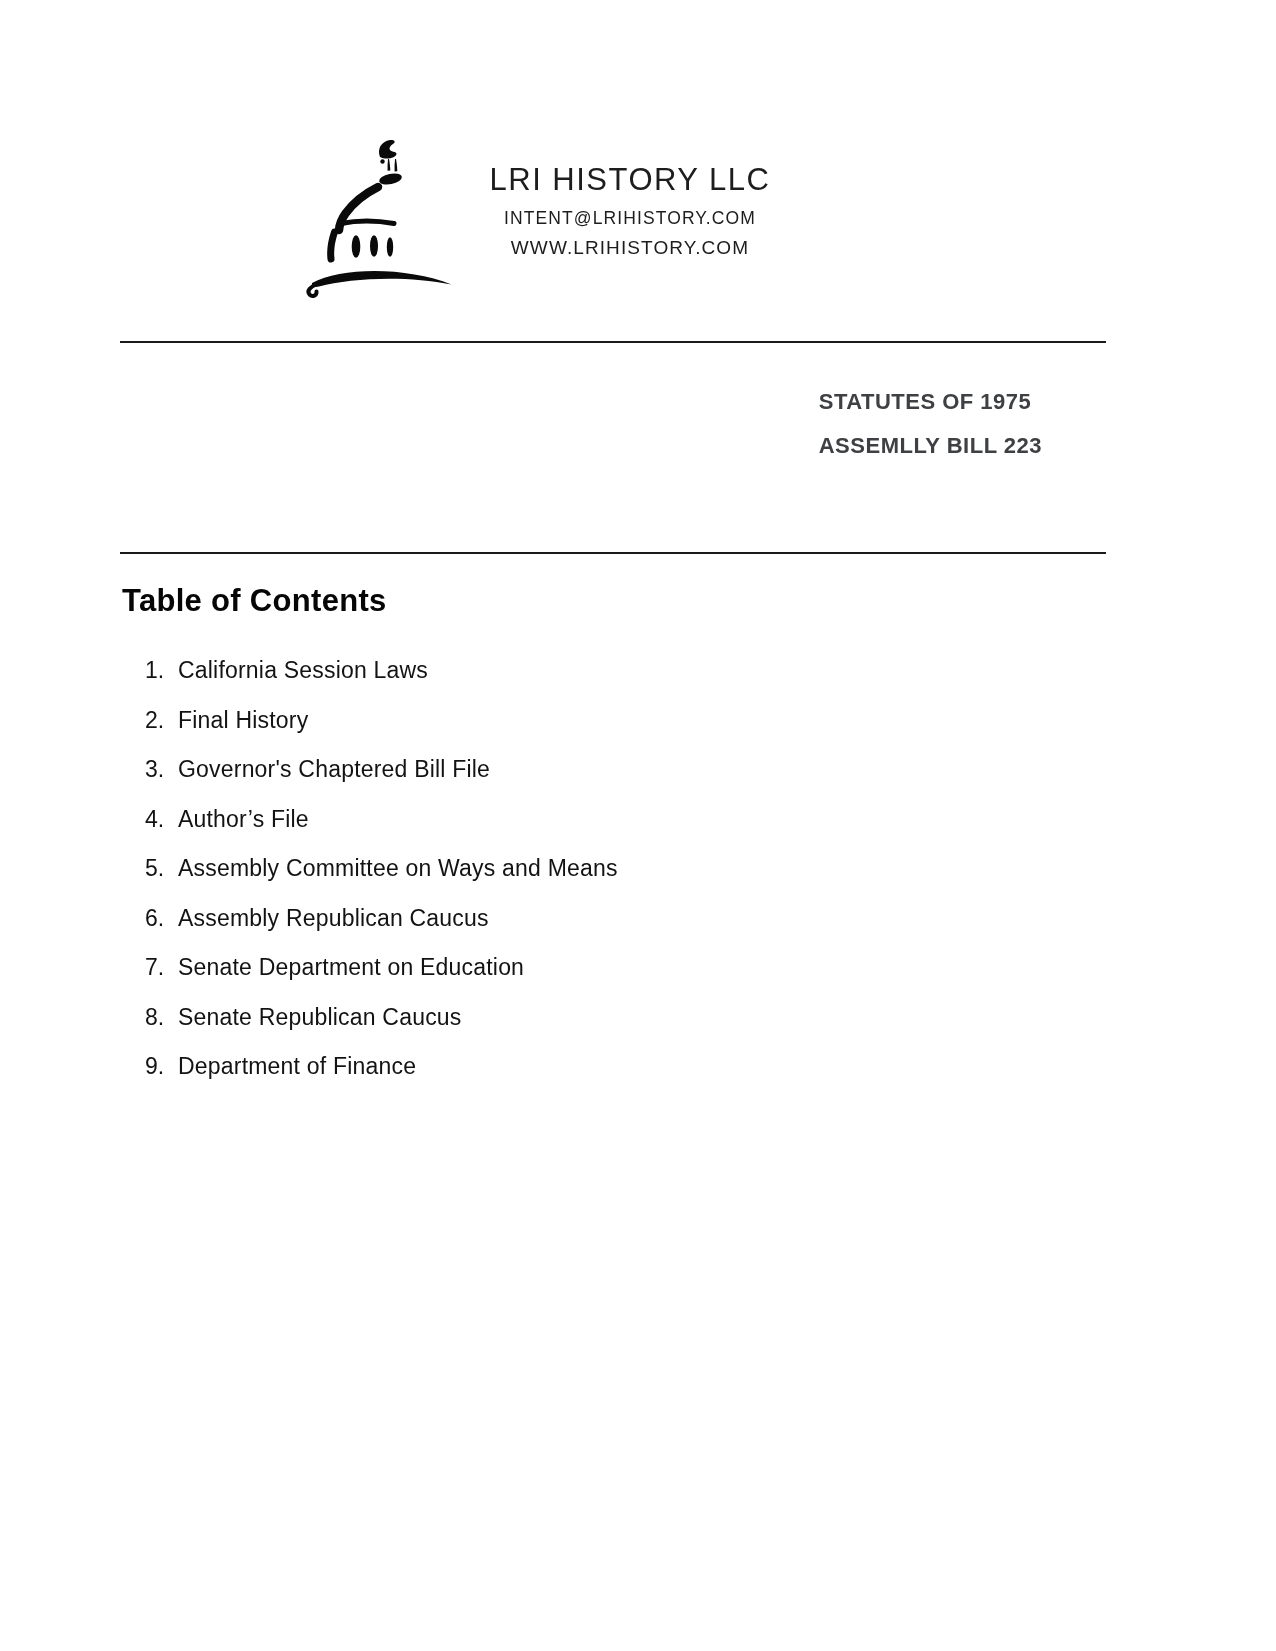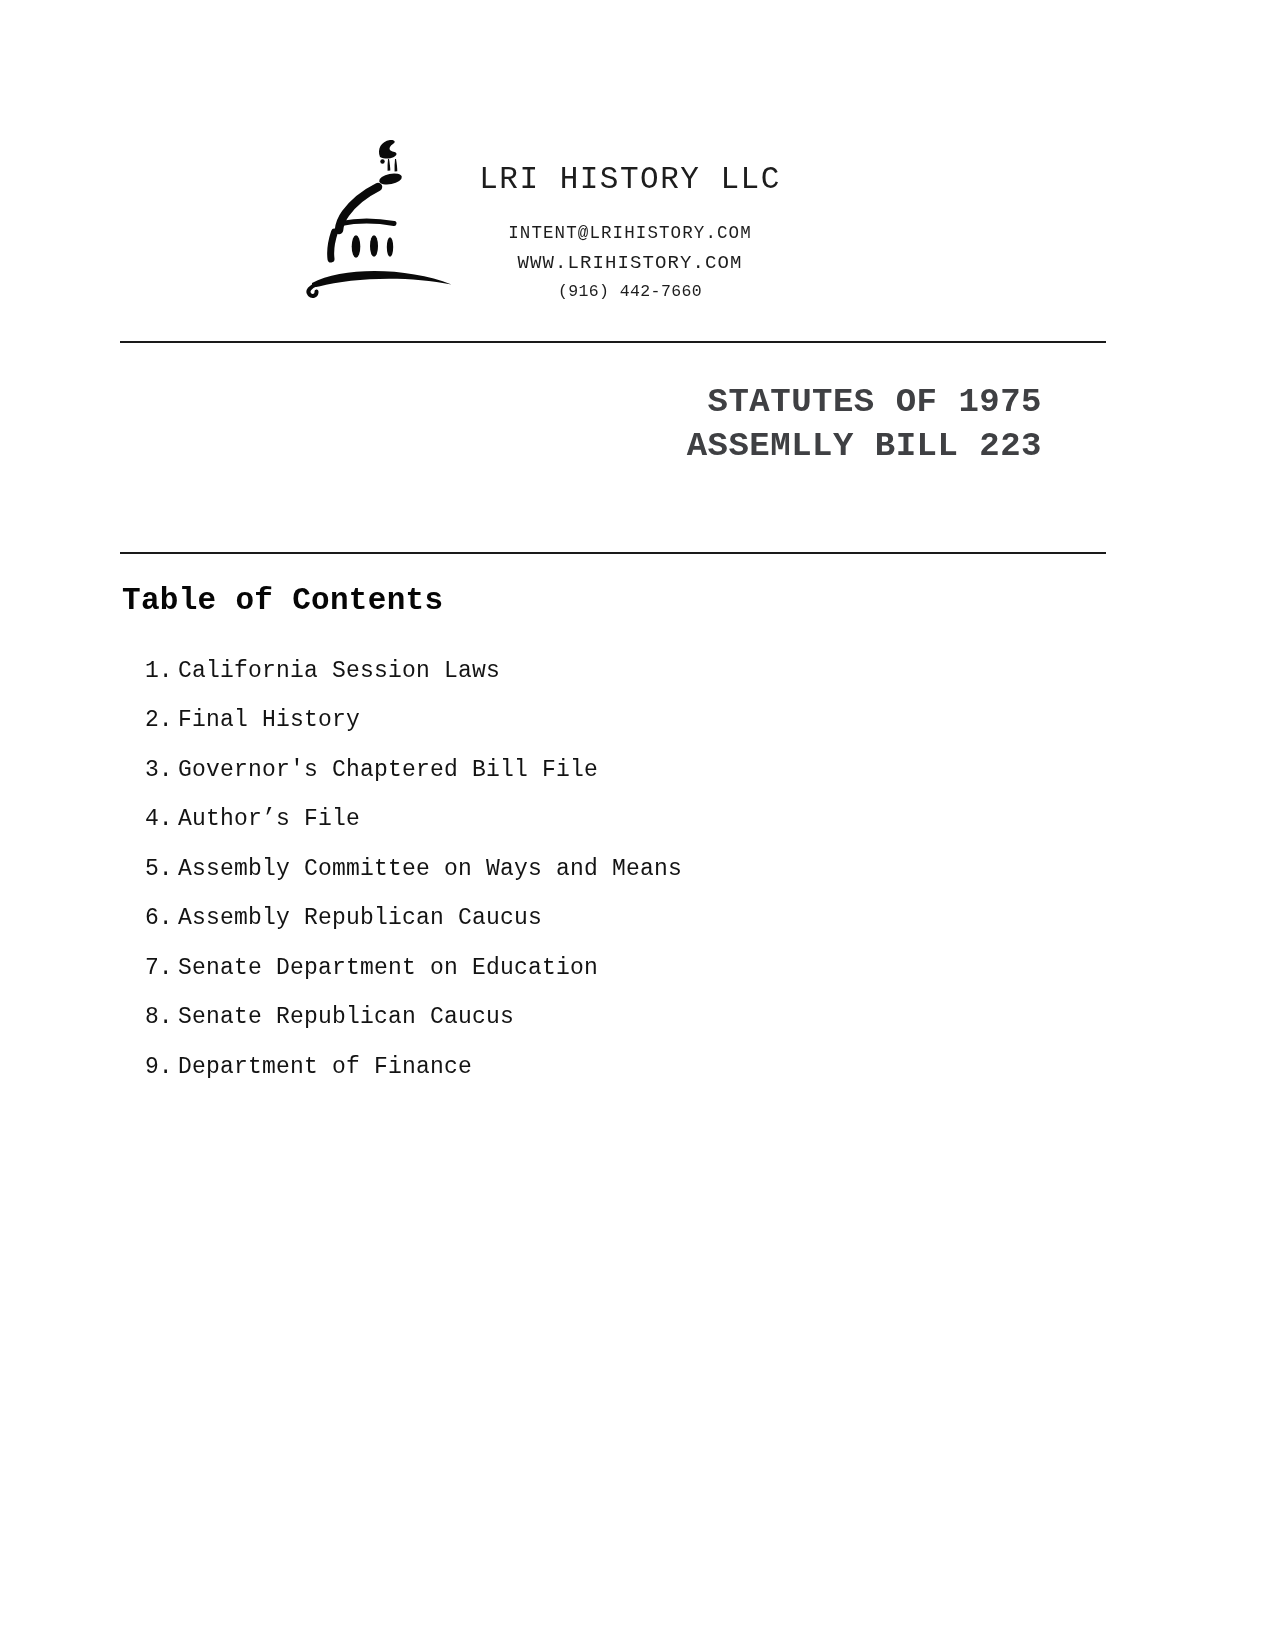--- a/index.html
+++ b/index.html
@@ -9,49 +9,49 @@
     --logo-ink:#0a0a0a;
     --rule:#1a1a1a;
   }
   html,body{margin:0;padding:0;}
   body{background:#e8e8e8;}
   .page{
     position:relative;
     width:1276px;height:1651px;
     margin:0 auto;
     background:var(--background);
-    font-family:Liberation Mono, monospace;
+    font-family:Liberation Sans, sans-serif;
     color:var(--body-text);
     overflow:hidden;
   }
   
   .logo{
     position:absolute;left:290px;top:120px;
     width:240px;height:180px;
   }
   .header-text{
     position:absolute;left:450px;top:160px;width:360px;
     text-align:center;color:#1d1d1d;
   }
   .company{font-size:31px;line-height:40px;letter-spacing:1.5px;}
-  .email  {margin-top:20px;font-size:17.5px;line-height:26px;letter-spacing:1.1px;}
+  .email  {margin-top:5px;font-size:17.5px;line-height:26px;letter-spacing:1.1px;}
   .website{margin-top:4px;font-size:19px;line-height:26px;letter-spacing:1.1px;}
   .phone  {margin-top:3px;font-size:16.5px;line-height:26px;letter-spacing:0.4px;}
   
   .rule{
     position:absolute;left:120px;width:986px;height:2px;
     background:var(--rule);
   }
   .rule-1{top:341px;}
   .rule-2{top:552px;}
   
   .case-ref{
     position:absolute;top:380px;right:234px;
-    text-align:right;
-    font-weight:700;font-size:34px;line-height:44px;
+    text-align:left;
+    font-weight:700;font-size:22px;line-height:44px;
     letter-spacing:0.5px;
     color:var(--muted-heading);
   }
   .case-ref div{white-space:pre;}
   
   .toc-title{
     position:absolute;left:122px;top:581px;margin:0;
     font-size:31px;line-height:40px;font-weight:700;
     letter-spacing:0.3px;color:#060606;text-align:right;
   }
@@ -98,21 +98,20 @@
         <path d="M44.5,112 C41.5,121 40,131 41,139" stroke-width="7"></path>
 
         <path d="M27,164 C20,167 16.5,171 19.5,174.5 C22.5,177.5 27,175.5 26.5,171.5" stroke-width="4"></path>
       </g>
     </svg>
 
     <div class="header-text">
       <div class="company">LRI HISTORY LLC</div>
       <div class="email">INTENT@LRIHISTORY.COM</div>
       <div class="website">WWW.LRIHISTORY.COM</div>
-      <div class="phone">(916) 442-7660</div>
     </div>
   </header>
 
   <div class="rule rule-1"></div>
 
   <section class="case-ref">
     <div>STATUTES OF 1975</div>
     <div>ASSEMLLY BILL 223</div>
   </section>
 

